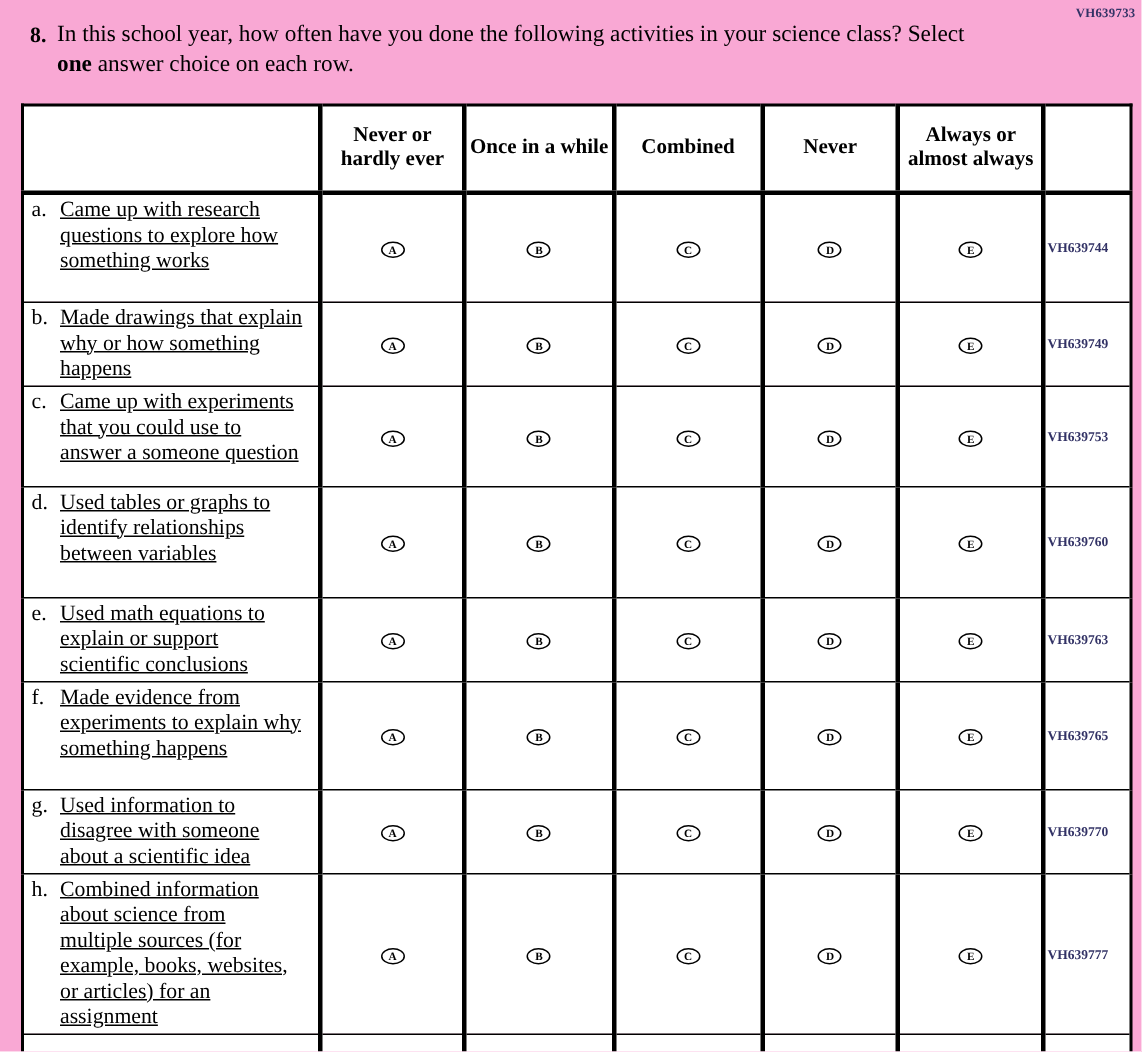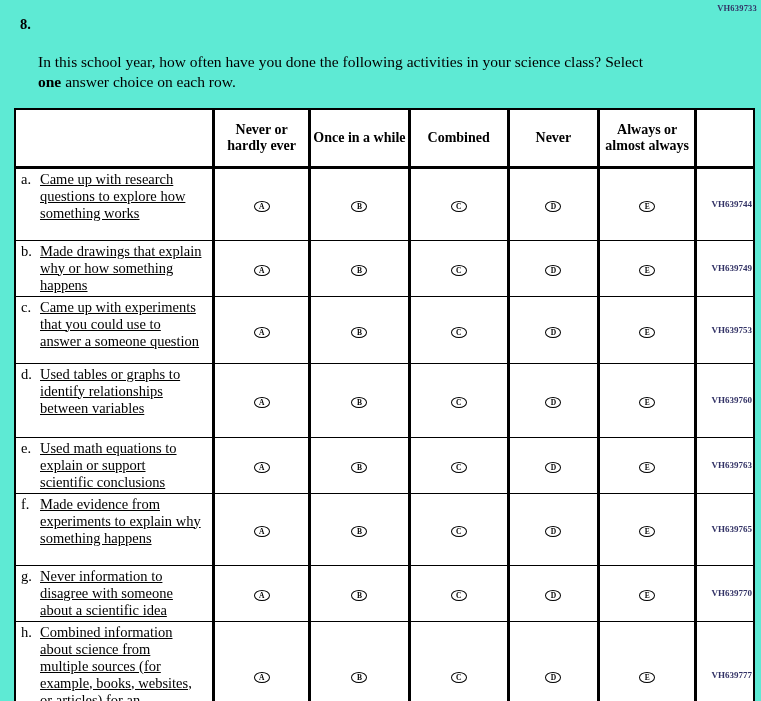--- a/index.html
+++ b/index.html
@@ -1,21 +1,21 @@
 <!DOCTYPE html>
 <html><head>
 <meta charset="utf-8">
 <style>
   * { margin: 0; padding: 0; box-sizing: border-box; }
   html, body { background: #ffffff; }
   .page {
     position: relative;
     width: 761px;
     height: 701px;
-    background: #5eead4;
+    background: #f9a8d4;
     overflow: hidden;
     font-family: "Liberation Serif", "DejaVu Serif", serif;
     color: #000000;
   }
   .corner-code {
     position: absolute;
     top: 3px;
     right: 4px;
     font-size: 8.5px;
     font-weight: bold;
@@ -28,21 +28,21 @@
     width: 650px;
     font-size: 15.5px;
     line-height: 20px;
   }
   .qnum {
     flex: 0 0 18px;
     font-weight: bold;
     font-size: 14.5px;
     padding-top: 1px;
   }
-  .qtext { flex: 1; max-width: 612px; margin-top: 39px; }
+  .qtext { flex: 1; max-width: 612px; }
   .qtext b { font-weight: bold; }
 
   table.survey {
     border-collapse: collapse;
     table-layout: fixed;
     margin: 16px 0 0 14px;
     width: 741px;
   }
   col.c-desc  { width: 198px; }
   col.c-opt1  { width: 96px; }
@@ -105,21 +105,21 @@
     cursor: pointer;
   }
   .bubble-letter {
     display: block;
     font-size: 7.5px;
     line-height: 10px;
     font-weight: bold;
     font-family: "Liberation Serif", "DejaVu Serif", serif;
   }
   td.code {
-    text-align: right;
+    text-align: left;
     vertical-align: middle;
     font-size: 9px;
     font-weight: bold;
     color: #333366;
     padding: 16px 1px;
   }
 </style>
 </head>
 <body>
 
@@ -235,21 +235,21 @@
           <td class="opt"><span class="bubble"><span class="bubble-letter">B</span></span></td>
           <td class="opt"><span class="bubble"><span class="bubble-letter">C</span></span></td>
           <td class="opt"><span class="bubble"><span class="bubble-letter">D</span></span></td>
           <td class="opt"><span class="bubble"><span class="bubble-letter">E</span></span></td>
           <td class="code">VH639765</td>
         </tr>
         <tr>
           <td class="desc">
             <div class="row-flex">
               <span class="row-letter">g.</span>
-              <span class="row-label">Never information to disagree with someone about a scientific idea</span>
+              <span class="row-label">Used information to disagree with someone about a scientific idea</span>
             </div>
           </td>
           <td class="opt"><span class="bubble"><span class="bubble-letter">A</span></span></td>
           <td class="opt"><span class="bubble"><span class="bubble-letter">B</span></span></td>
           <td class="opt"><span class="bubble"><span class="bubble-letter">C</span></span></td>
           <td class="opt"><span class="bubble"><span class="bubble-letter">D</span></span></td>
           <td class="opt"><span class="bubble"><span class="bubble-letter">E</span></span></td>
           <td class="code">VH639770</td>
         </tr>
         <tr>

